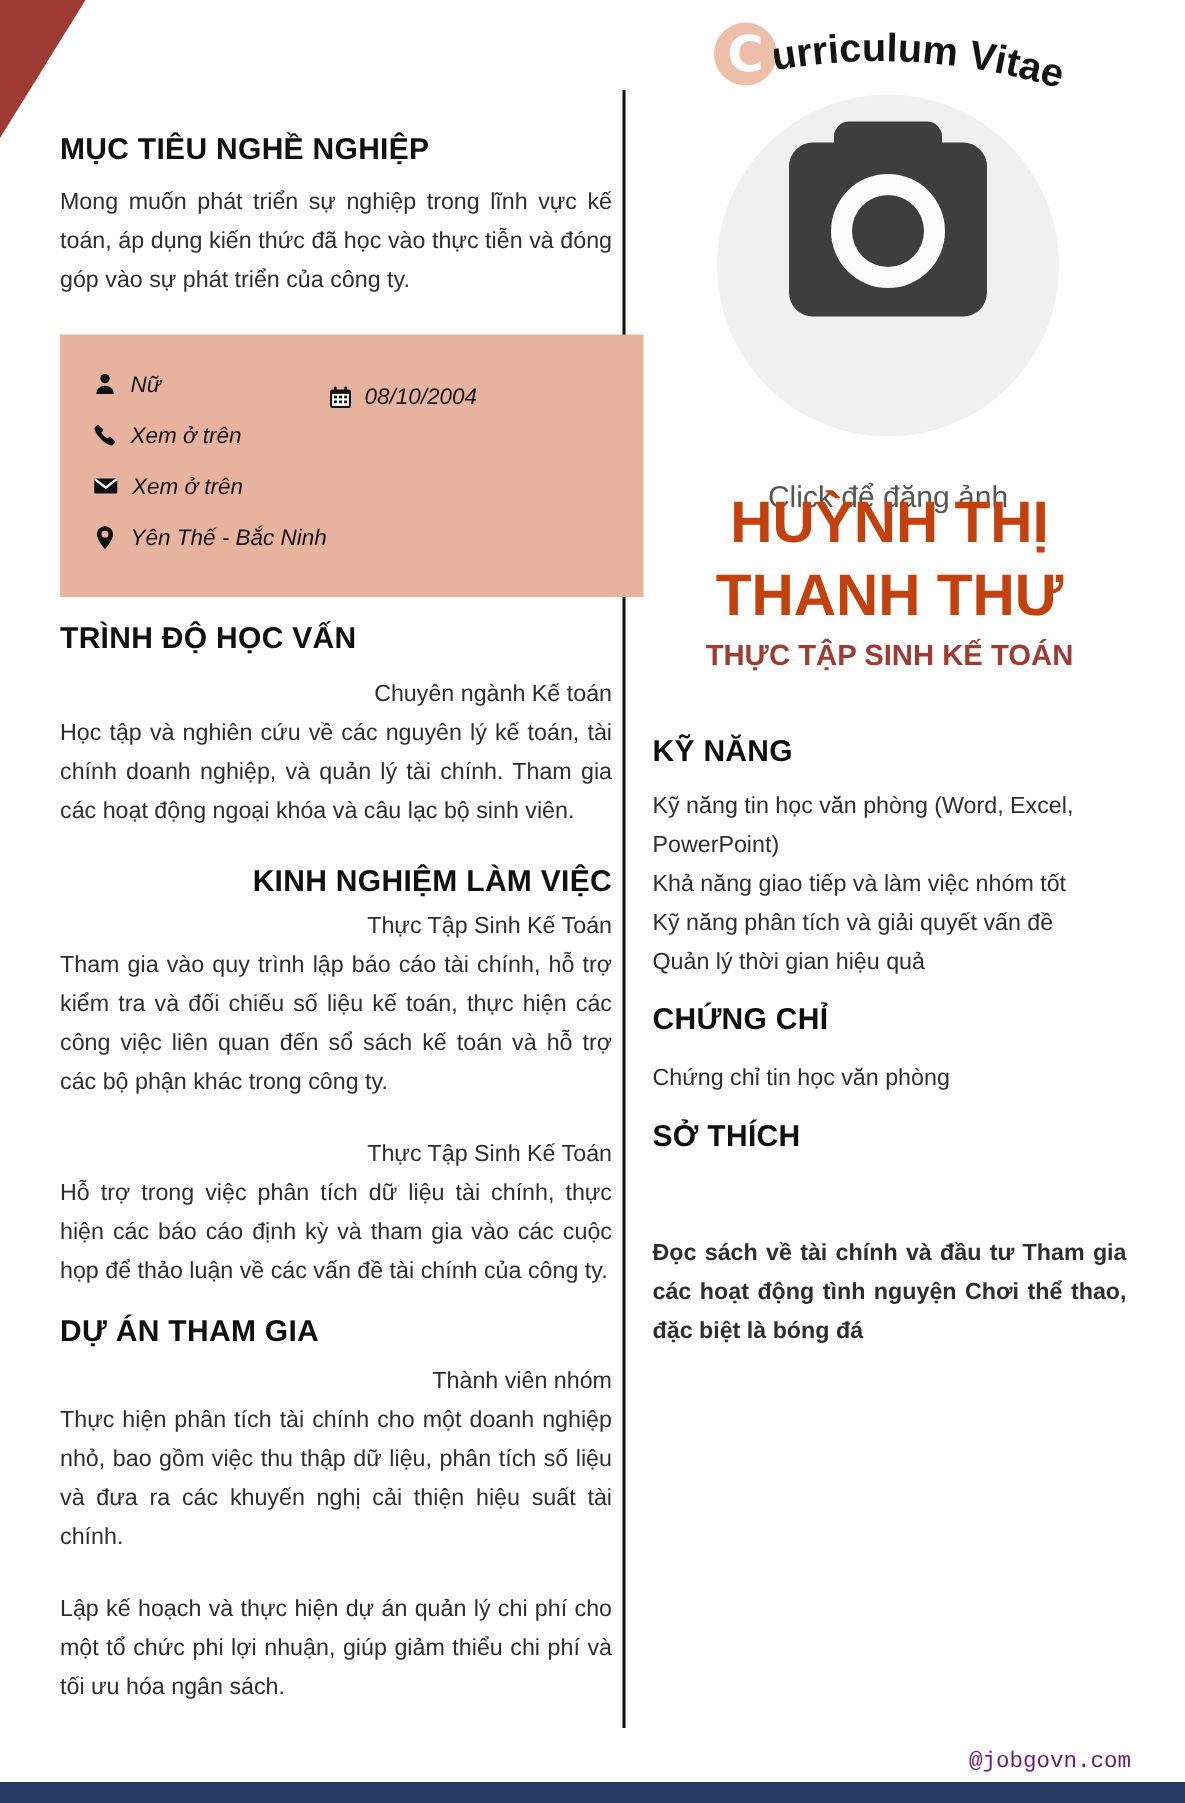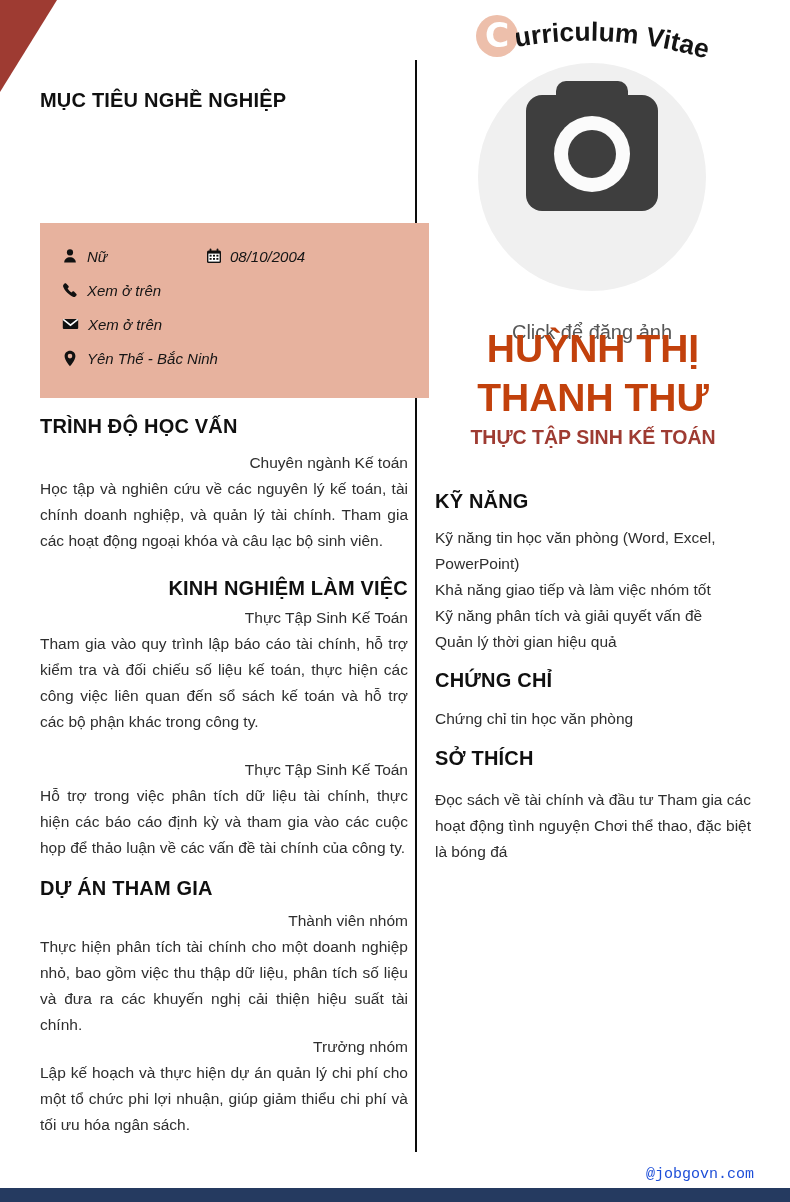--- a/index.html
+++ b/index.html
@@ -4,21 +4,21 @@
 <style>
   html,body{margin:0;padding:0;background:#fff;}
   .page{position:relative;width:790px;height:1202px;background:#ffffff;overflow:hidden;
         font-family:"Liberation Sans","DejaVu Sans",sans-serif;color:#222;}
   
   .corner-triangle{position:absolute;left:0;top:0;width:0;height:0;
         border-top:92px solid #9e3b32;border-right:57px solid transparent;}
   .divider{position:absolute;left:415px;top:60px;width:2px;height:1092px;background:#0c0c0c;z-index:1;}
   .footer-bar{position:absolute;left:0;bottom:0;width:790px;height:14px;background:#253a60;}
   .watermark{position:absolute;top:1166px;right:36px;font-family:"Liberation Mono","DejaVu Sans Mono",monospace;
-        font-size:15px;color:#1d4ed8;}
+        font-size:15px;color:#701a75;}
   
   .brand-c{position:absolute;left:476px;top:15px;width:42px;height:42px;border-radius:50%;
         background:#edbfab;color:#ffffff;font-weight:800;font-size:33px;line-height:42px;
         text-align:center;font-family:"DejaVu Sans","Liberation Sans",sans-serif;}
   .brand-arc{position:absolute;left:516px;top:6px;width:206px;height:58px;}
   
   .photo-circle{position:absolute;left:478px;top:63px;width:228px;height:228px;border-radius:50%;
         background:#f0f0f0;cursor:pointer;}
   .photo-circle svg{position:absolute;left:0;top:0;}
   .photo-caption{position:absolute;top:210px;left:0;width:228px;text-align:center;
@@ -33,21 +33,21 @@
   .sec-h{font-size:20px;font-weight:700;color:#101010;line-height:28px;letter-spacing:.2px;}
   .body-t{font-size:15.5px;line-height:26px;color:#2e2e2e;}
   .just{text-align:justify;}
   .l-sec{position:absolute;left:40px;width:368px;}
   
   .info-box{position:absolute;left:40px;top:223px;width:389px;height:175px;background:#e7b29e;
         z-index:2;box-sizing:border-box;padding:16px 0 0 22px;}
   .info-row{position:relative;height:34px;display:flex;align-items:center;gap:9px;
         font-size:15px;color:#151515;font-style:italic;}
   .info-row svg{flex:0 0 auto;}
-  .info-date{position:absolute;left:144px;top:0;height:34px;display:flex;align-items:center;gap:8px;}
+  .info-date{position:absolute;left:157px;top:0;height:34px;display:flex;align-items:flex-end;gap:8px;}
   .role-t{font-size:15.5px;line-height:26px;color:#2e2e2e;text-align:right;}
 </style>
 </head>
 <body>
 
 <div class="page">
 
   <div class="corner-triangle"></div>
   <div class="divider"></div>
 
@@ -71,20 +71,21 @@
     <div class="photo-caption">Click để đăng ảnh</div>
   </div>
 
   <div class="name">
     <div>HUỲNH THỊ</div>
     <div>THANH THƯ</div>
   </div>
   <div class="job-title">THỰC TẬP SINH KẾ TOÁN</div>
 
   <div class="l-sec sec-h" style="top:86px;">MỤC TIÊU NGHỀ NGHIỆP</div>
+  <div class="l-sec body-t just" style="top:122px;">Mong muốn phát triển sự nghiệp trong lĩnh vực kế toán, áp dụng kiến thức đã học vào thực tiễn và đóng góp vào sự phát triển của công ty.</div>
 
   <div class="info-box">
     <div class="info-row">
       <svg width="16" height="16" viewBox="0 0 16 16">
         <circle cx="8" cy="4.4" r="3.1" fill="#111"></circle>
         <path d="M2.2,14.6 c0-3.4 2.7-5.4 5.8-5.4 s5.8,2 5.8,5.4 z" fill="#111"></path>
       </svg>
       <span>Nữ</span>
       <span class="info-date">
         <svg width="16" height="16" viewBox="0 0 16 16">
@@ -133,33 +134,32 @@
 
   <div class="l-sec sec-h" style="top:574px;text-align:right;">KINH NGHIỆM LÀM VIỆC</div>
   <div class="l-sec role-t" style="top:605px;">Thực Tập Sinh Kế Toán</div>
   <div class="l-sec body-t just" style="top:631px;">Tham gia vào quy trình lập báo cáo tài chính, hỗ trợ kiểm tra và đối chiếu số liệu kế toán, thực hiện các công việc liên quan đến sổ sách kế toán và hỗ trợ các bộ phận khác trong công ty.</div>
   <div class="l-sec role-t" style="top:757px;">Thực Tập Sinh Kế Toán</div>
   <div class="l-sec body-t just" style="top:783px;">Hỗ trợ trong việc phân tích dữ liệu tài chính, thực hiện các báo cáo định kỳ và tham gia vào các cuộc họp để thảo luận về các vấn đề tài chính của công ty.</div>
 
   <div class="l-sec sec-h" style="top:874px;">DỰ ÁN THAM GIA</div>
   <div class="l-sec role-t" style="top:908px;">Thành viên nhóm</div>
   <div class="l-sec body-t just" style="top:934px;">Thực hiện phân tích tài chính cho một doanh nghiệp nhỏ, bao gồm việc thu thập dữ liệu, phân tích số liệu và đưa ra các khuyến nghị cải thiện hiệu suất tài chính.</div>
-  <div class="l-sec role-t" style="top:1034px;">Trưởng nhóm</div>
   <div class="l-sec body-t just" style="top:1060px;">Lập kế hoạch và thực hiện dự án quản lý chi phí cho một tổ chức phi lợi nhuận, giúp giảm thiểu chi phí và tối ưu hóa ngân sách.</div>
 
   <div class="r-sec sec-h" style="top:487px;">KỸ NĂNG</div>
   <div class="r-sec body-t" style="top:525px;">
     <div>Kỹ năng tin học văn phòng (Word, Excel, PowerPoint)</div>
     <div>Khả năng giao tiếp và làm việc nhóm tốt</div>
     <div>Kỹ năng phân tích và giải quyết vấn đề</div>
     <div>Quản lý thời gian hiệu quả</div>
   </div>
 
   <div class="r-sec sec-h" style="top:666px;">CHỨNG CHỈ</div>
   <div class="r-sec body-t" style="top:706px;">Chứng chỉ tin học văn phòng</div>
 
   <div class="r-sec sec-h" style="top:744px;">SỞ THÍCH</div>
-  <div class="r-sec body-t just" style="top:787px;">Đọc sách về tài chính và đầu tư Tham gia các hoạt động tình nguyện Chơi thể thao, đặc biệt là bóng đá</div>
+  <div class="r-sec body-t just" style="top:823px;font-weight:bold;">Đọc sách về tài chính và đầu tư Tham gia các hoạt động tình nguyện Chơi thể thao, đặc biệt là bóng đá</div>
 
   <div class="watermark">@jobgovn.com</div>
   <div class="footer-bar"></div>
 
 </div>
 
 </body></html>

